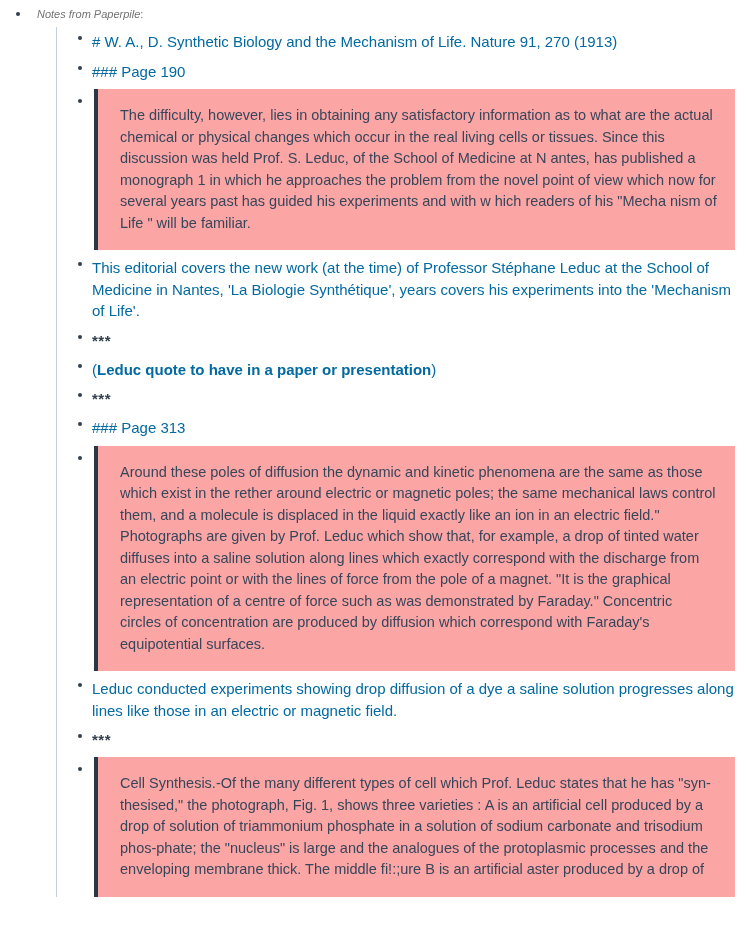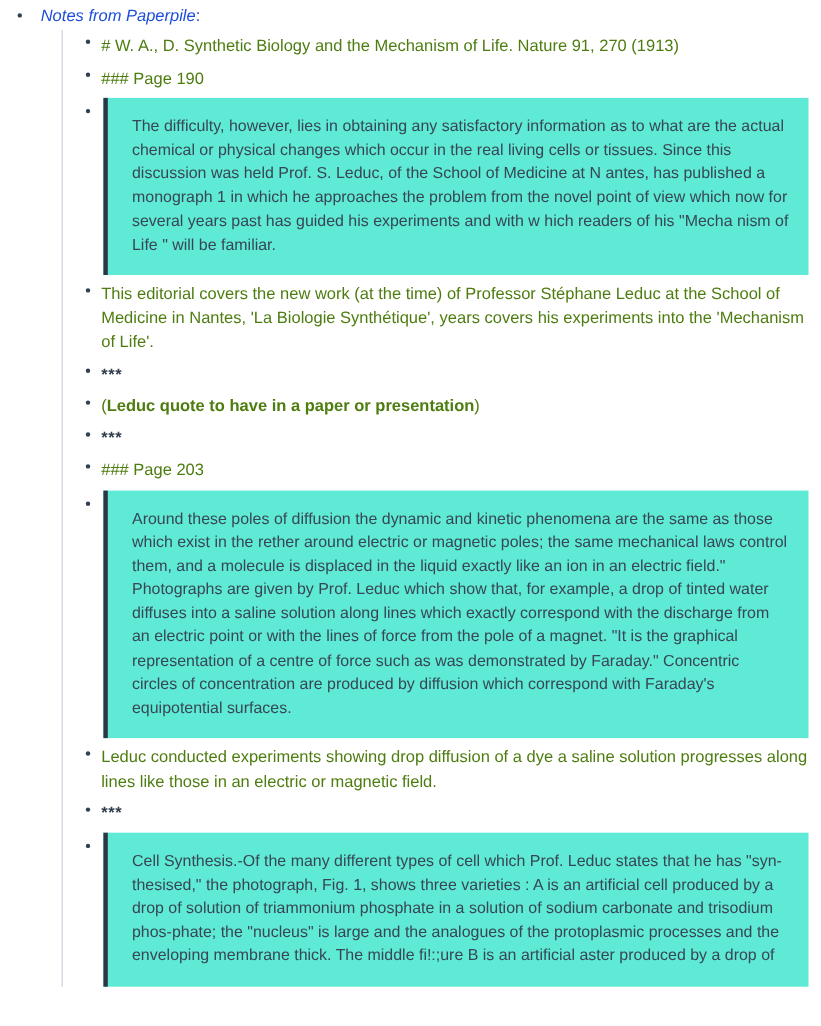--- a/index.html
+++ b/index.html
@@ -37,23 +37,23 @@
   li.l1 > .bullet {
     position: absolute;
     left: 16px;
     top: 8px;
     width: 4px;
     height: 4px;
     border-radius: 50%;
     background: #323f4e;
   }
   .l1-text {
-    font-size: 15px;
+    font-size: 11px;
     line-height: 21px;
-    color: #1d4ed8;
+    color: #737373;
     padding-bottom: 2px;
   }
   .l1-text .ital {
     font-style: italic;
   }
 
   
   .nest {
     position: relative;
     margin-left: 0;
@@ -83,21 +83,21 @@
     top: 9px;
     width: 4px;
     height: 4px;
     border-radius: 50%;
     background: #323f4e;
   }
 
   .para {
     font-size: 15px;
     line-height: 21.5px;
-    color: #4d7c0f;
+    color: #0369a1;
     padding: 4px 2px 4px 0;
     margin-right: 10px;
   }
   .para.bold-inner b { font-weight: 700; }
 
   .stars {
     font-size: 15px;
     line-height: 21px;
     letter-spacing: 0.5px;
     color: #323f4e;
@@ -105,21 +105,21 @@
     font-weight: 700;
   }
 
   
   li.l2.quote-li { padding-left: 0; }
   li.l2.quote-li > .bullet { left: 41px; top: 10px; }
 
   blockquote.bq {
     margin: 3px 11px 3px 57px;
     border-left: 4px solid #2b3844;
-    background: #5eead4;
+    background: #fca5a5;
     padding: 16px 18px 16px 22px;
     box-sizing: border-box;
   }
   blockquote.bq p {
     margin: 0;
     font-size: 14.5px;
     line-height: 21.5px;
     color: #38465a;
   }
 </style>
@@ -171,21 +171,21 @@
             <div class="para bold-inner"><span>(</span><b>Leduc quote to have in a paper or presentation</b><span>)</span></div>
           </li>
 
           <li class="l2">
             <span class="bullet"></span>
             <div class="stars">***</div>
           </li>
 
           <li class="l2">
             <span class="bullet"></span>
-            <div class="para">### Page 203</div>
+            <div class="para">### Page 313</div>
           </li>
 
           <li class="l2 quote-li">
             <span class="bullet"></span>
             <blockquote class="bq">
               <p>Around these poles of diffusion the dynamic and kinetic phenomena are the same as those which exist in the rether around electric or magnetic poles; the same mechanical laws control them, and a molecule is displaced in the liquid exactly like an ion in an electric field." Photographs are given by Prof. Leduc which show that, for example, a drop of tinted water diffuses into a saline solution along lines which exactly correspond with the discharge from an electric point or with the lines of force from the pole of a magnet. "It is the graphical representation of a centre of force such as was demonstrated by Faraday." Concentric circles of concentration are produced by diffusion which correspond with Faraday's equipotential surfaces.</p>
             </blockquote>
           </li>
 
           <li class="l2">

